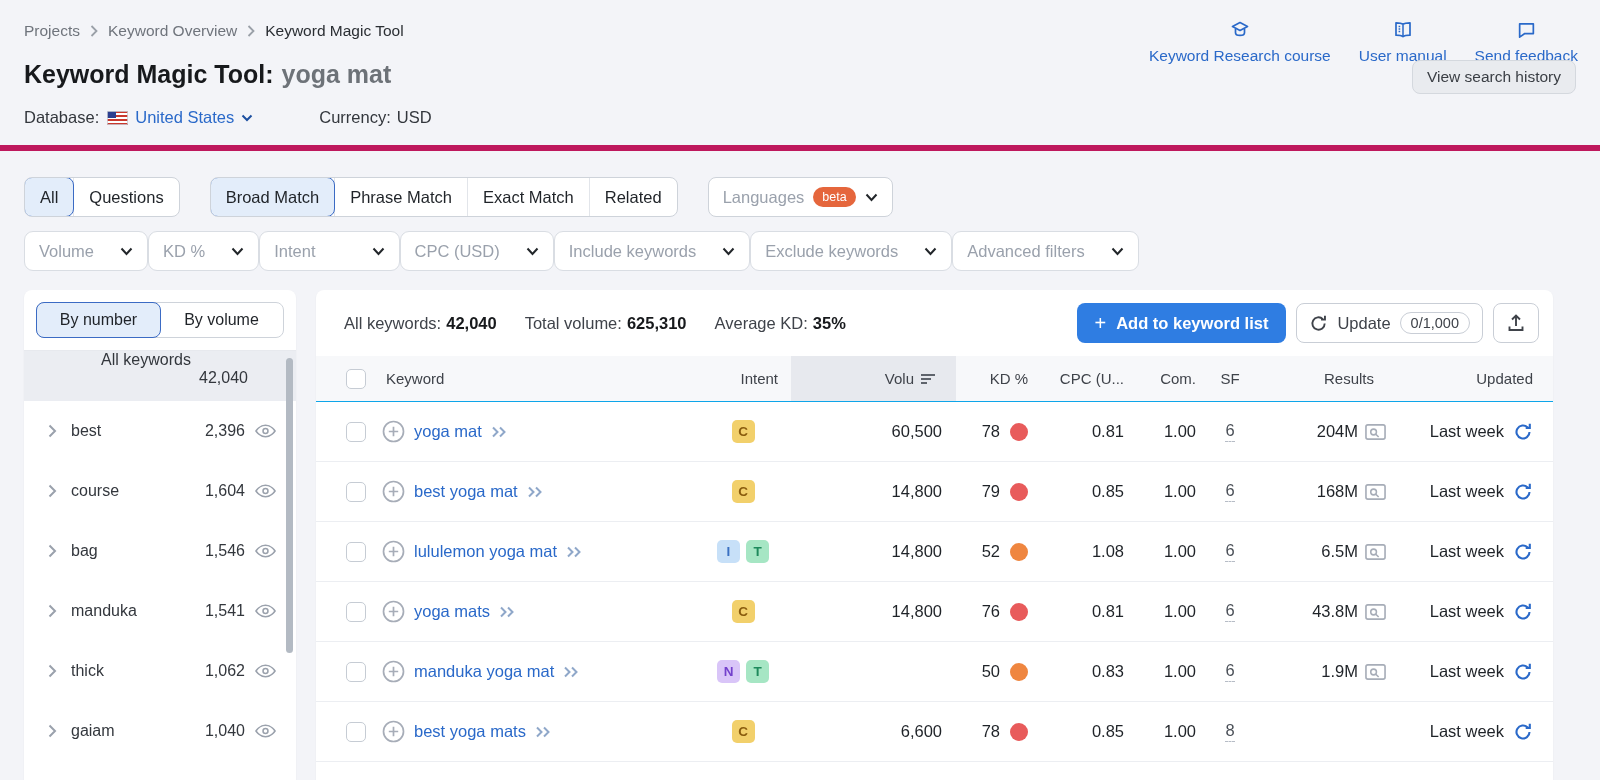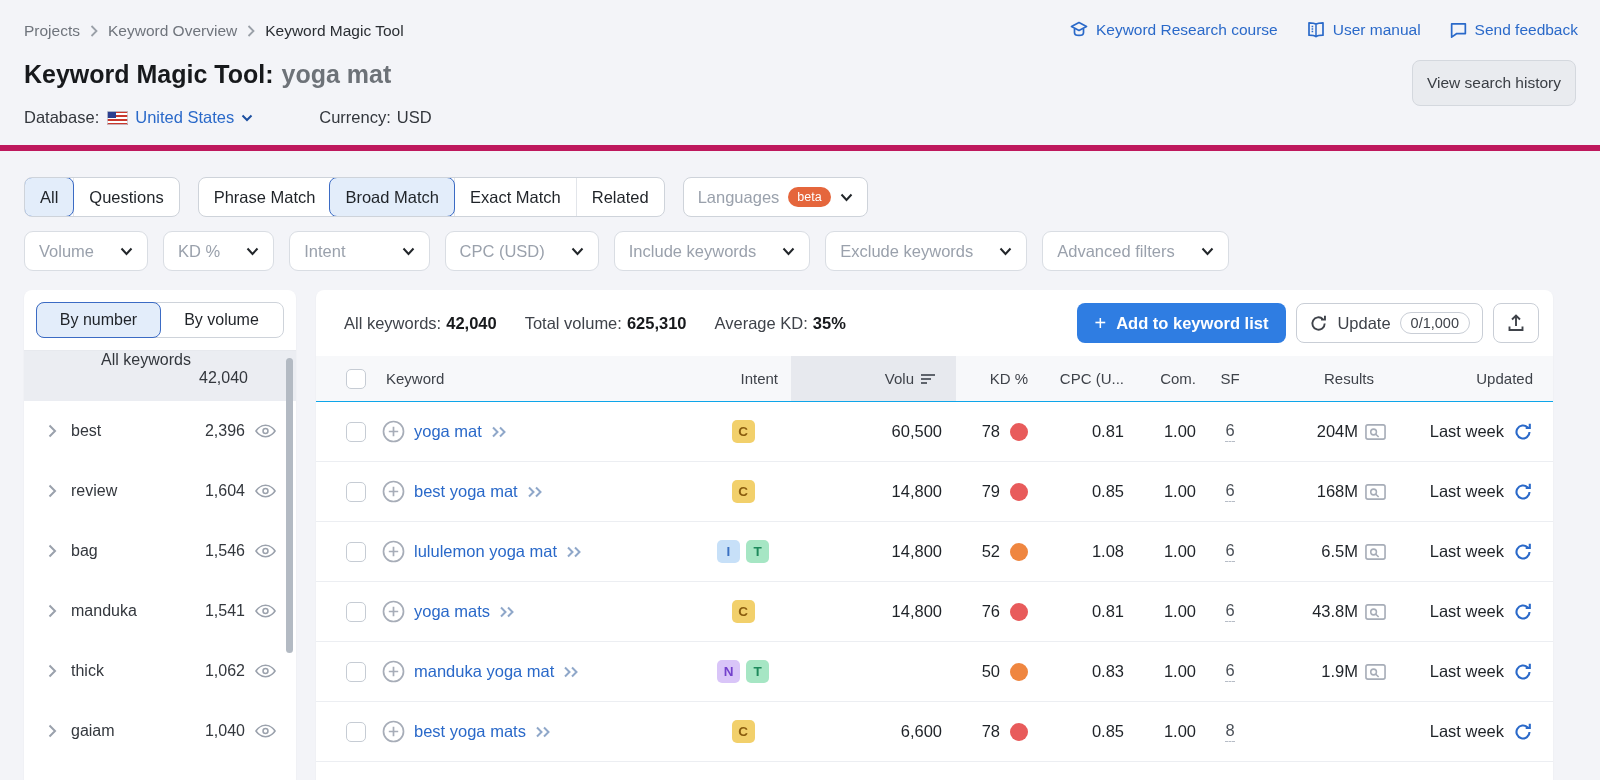--- a/index.html
+++ b/index.html
@@ -9,45 +9,45 @@
   .icon { display:inline-flex; align-items:center; justify-content:center; flex:0 0 auto; }
 
   
   .tophdr { position:absolute; top:0; left:0; width:1600px; height:151px; border-bottom:6px solid #be185d; }
   .breadcrumb { position:absolute; top:22px; left:24px; display:flex; align-items:center; gap:10px; font-size:15.5px; color:#6f747c; }
   .breadcrumb .crumb { cursor:pointer; }
   .breadcrumb .crumb.current { color:#2a2e33; }
   .crumb-sep { color:#9aa0a8; }
 
   .quicklinks { position:absolute; top:20px; right:22px; display:flex; align-items:center; gap:28px; }
-  .qlink { display:flex; align-items:center; gap:7px; color:#2a69c9; font-size:15.5px; cursor:pointer; }
+  .qlink { display:flex; align-items:center; gap:7px; color:#2a69c9; font-size:15.5px; cursor:pointer;flex-direction:column; }
 
   .pagetitle { position:absolute; top:60px; left:24px; font-size:25px; font-weight:bold; color:#17191c; }
   .pagetitle .query { color:#6d7278; margin-left:8px; }
 
-  .histbtn { position:absolute; top:60px; right:24px; height:46px; padding:11px 14px; display:flex; align-items:center;
+  .histbtn { position:absolute; top:60px; right:24px; height:34px; padding:11px 14px; display:flex; align-items:center;
              background:#e9ebef; border:1px solid #d4d8de; border-radius:8px; font-size:15.5px; color:#3a3e44; cursor:pointer; }
 
   .dbbar { position:absolute; top:108px; left:24px; display:flex; align-items:center; font-size:16.5px; color:#33373d; }
   .dbbar .lbl { margin-right:8px; }
   .db-select { display:flex; align-items:center; gap:7px; color:#2a69c9; cursor:pointer; }
   .currency { margin-left:66px; }
   .currency .val { margin-left:6px; }
 
   
-  .tabsrow { position:absolute; top:177px; left:24px; display:flex; gap:18px; height:40px; }
+  .tabsrow { position:absolute; top:177px; left:24px; display:flex; gap:30px; height:40px; }
   .tabgroup { display:flex; background:#fff; border:1px solid #ced3da; border-radius:8px; overflow:hidden; }
   .mtab { display:flex; align-items:center; padding:0 15px; font-size:16.5px; color:#1f2328; cursor:pointer; border-left:1px solid #e2e5ea; }
   .mtab:first-child { border-left:none; }
   .mtab.sel { background:#e3edfa; border:1px solid #3b6bc4; border-radius:8px; margin:-1px; position:relative; z-index:1; }
   .langbtn { display:flex; align-items:center; gap:9px; background:#fff; border:1px solid #ced3da; border-radius:8px; padding:0 14px; font-size:16.5px; color:#9aa1ac; cursor:pointer; }
   .beta { background:#e5663c; color:#fff; font-size:12.5px; padding:3px 9px; border-radius:999px; }
 
   
-  .filtersrow { position:absolute; top:231px; left:24px; display:flex; gap:15px; height:40px; }
+  .filtersrow { position:absolute; top:231px; left:24px; display:flex; height:40px; }
   .fpill { display:flex; align-items:center; gap:26px; background:#fff; border:1px solid #d9dde3; border-radius:9px; padding:0 14px; font-size:16.5px; color:#9aa1ac; cursor:pointer; }
 
   
   .sidebar { position:absolute; left:24px; top:290px; width:272px; height:510px; background:#fff; border-radius:8px;
              box-shadow:0 1px 2px rgba(23,25,28,.06); overflow:hidden; }
   .sbtabs { margin:12px; display:flex; border:1px solid #ced3da; border-radius:8px; height:36px; overflow:visible; }
   .sbtab { flex:1; display:flex; align-items:center; justify-content:center; font-size:16px; color:#1f2328; cursor:pointer; }
   .sbtab.sel { background:#e3edfa; border:1px solid #3b6bc4; border-radius:8px; margin:-1px; }
   .sb-div { border-top:1px solid #e7e9ee; }
   .sb-allrow { height:50px; background:#ebedf2; display:flex; align-items:center; padding:0 48px 0 20px; font-size:16px; color:#33373d; cursor:pointer;flex-direction:column; }
@@ -178,22 +178,22 @@
     <span class="currency"><span>Currency:</span><span class="val">USD</span></span>
   </div>
 </div>
 
 <div class="tabsrow">
   <div class="tabgroup">
     <span class="mtab sel">All</span>
     <span class="mtab">Questions</span>
   </div>
   <div class="tabgroup">
+    <span class="mtab sel">Broad Match</span>
     <span class="mtab">Phrase Match</span>
-    <span class="mtab sel">Broad Match</span>
     <span class="mtab">Exact Match</span>
     <span class="mtab">Related</span>
   </div>
   <div class="langbtn">
     <span>Languages</span>
     <span class="beta">beta</span>
     <span class="icon">
         <svg width="13" height="9" viewBox="0 0 13 9">
           <path d="M1.5 1.5 6.5 7l5-5.5" fill="none" stroke="#22262a" stroke-width="2"></path>
         </svg>
@@ -285,21 +285,21 @@
           <circle cx="11" cy="7" r="2.6" fill="none" stroke="#9aa1ac" stroke-width="1.6"></circle>
         </svg>
       </span>
   </div>
   <div class="sb-item">
     <span class="icon chev">
         <svg width="9" height="14" viewBox="0 0 9 14">
           <path d="M1.5 1.5 7 7l-5.5 5.5" fill="none" stroke="#9aa1ac" stroke-width="2"></path>
         </svg>
       </span>
-    <span>review</span>
+    <span>course</span>
     <span class="v">1,604</span>
     <span class="icon">
         <svg width="21" height="14" viewBox="0 0 22 14">
           <path d="M1 7s4-6 10-6 10 6 10 6-4 6-10 6S1 7 1 7z" fill="none" stroke="#9aa1ac" stroke-width="1.6"></path>
           <circle cx="11" cy="7" r="2.6" fill="none" stroke="#9aa1ac" stroke-width="1.6"></circle>
         </svg>
       </span>
   </div>
   <div class="sb-item">
     <span class="icon chev">

